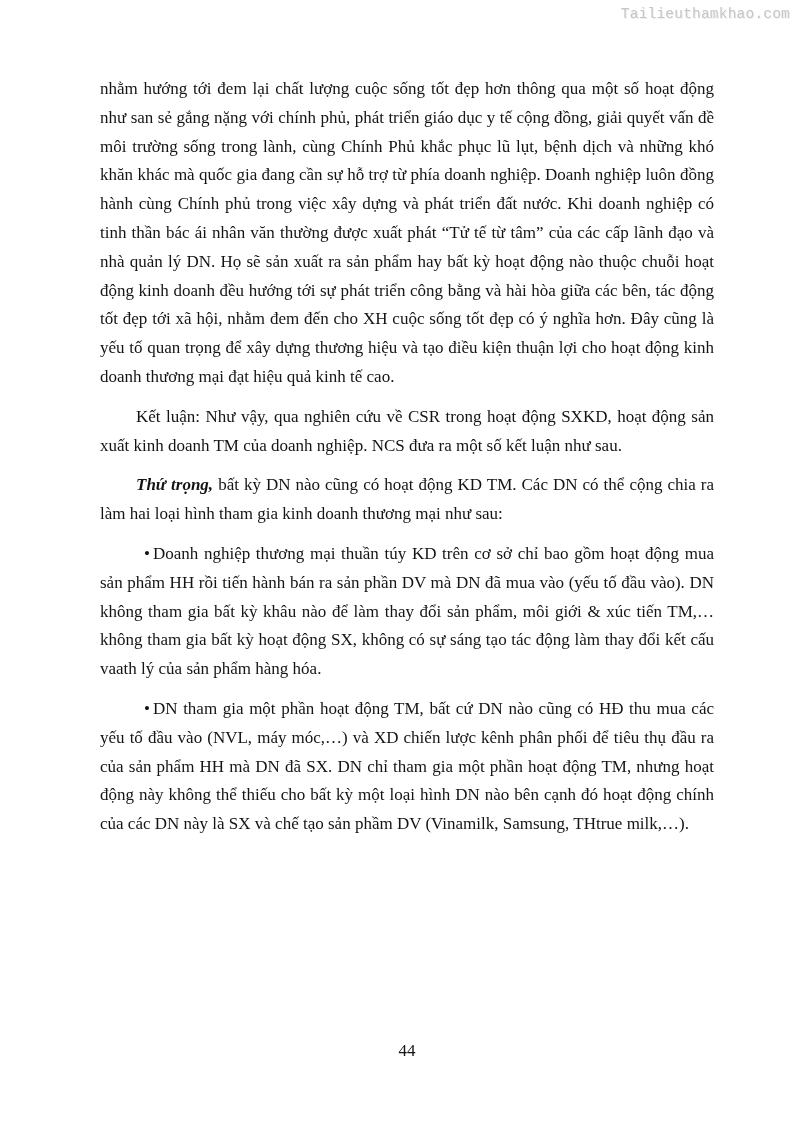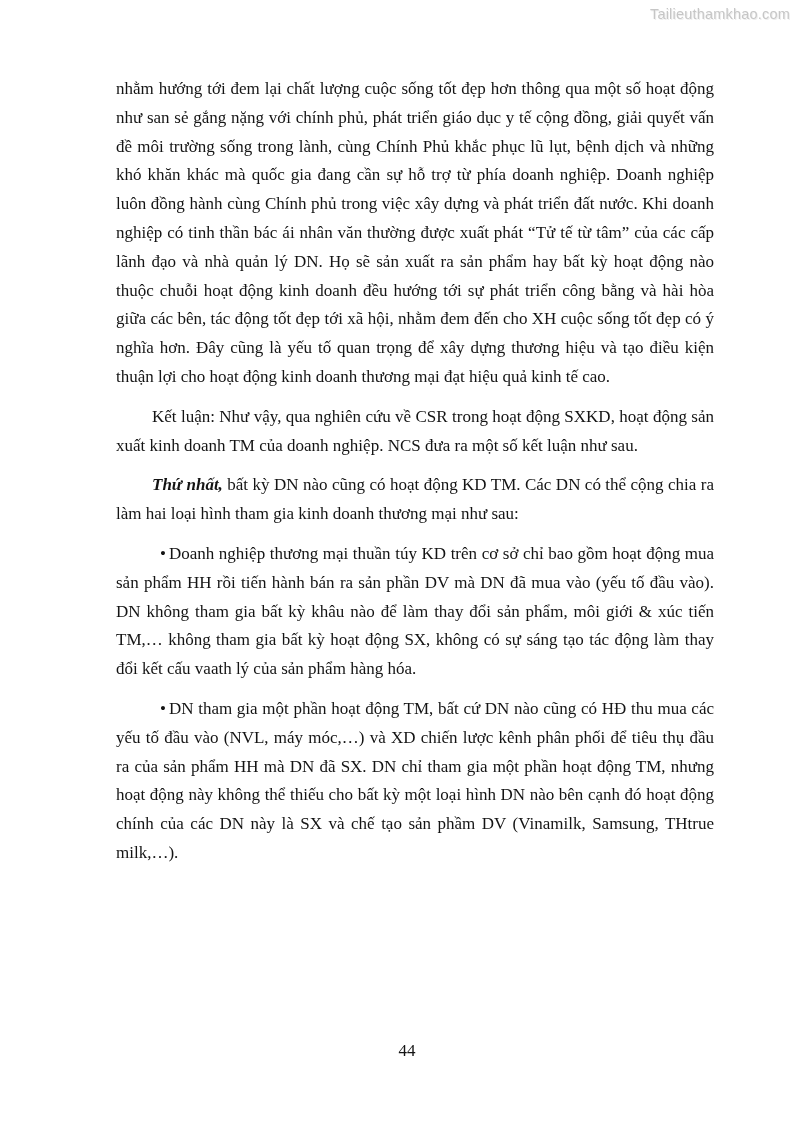--- a/index.html
+++ b/index.html
@@ -14,37 +14,37 @@
     margin: 0 auto;
     background: #ffffff;
     overflow: hidden;
     font-family: "Liberation Serif", "DejaVu Serif", serif;
     color: #141414;
   }
   .watermark {
     position: absolute;
     top: 6px;
     right: 4px;
-    font-family: Liberation Sans, sans-serif;
+    font-family: Liberation Mono, monospace;
     font-size: 14.5px;
     color: #c6c6c6;
     text-shadow: 1px 1px 0 #eeeeee;
     letter-spacing: 0.2px;
   }
   .content {
     position: absolute;
     top: 75px;
     left: 100px;
     width: 614px;
     font-size: 17px;
     line-height: 28.8px;
     text-align: justify;
   }
   .content p {
-    margin: 0 0 11px 16px;
+    margin: 0 0 11px 0;
   }
   .para-indent {
     text-indent: 36px;
   }
   .para-bullet {
     text-indent: 44px;
   }
   .lead {
     font-weight: bold;
     font-style: italic;
@@ -69,21 +69,21 @@
 <div class="page">
 
   <div class="watermark">Tailieuthamkhao.com</div>
 
   <div class="content">
 
     <p>nhằm hướng tới đem lại chất lượng cuộc sống tốt đẹp hơn thông qua một số hoạt động như san sẻ gắng nặng với chính phủ, phát triển giáo dục y tế cộng đồng, giải quyết vấn đề môi trường sống trong lành, cùng Chính Phủ khắc phục lũ lụt, bệnh dịch và những khó khăn khác mà quốc gia đang cần sự hỗ trợ từ phía doanh nghiệp. Doanh nghiệp luôn đồng hành cùng Chính phủ trong việc xây dựng và phát triển đất nước. Khi doanh nghiệp có tinh thần bác ái nhân văn thường được xuất phát “Tử tế từ tâm” của các cấp lãnh đạo và nhà quản lý DN. Họ sẽ sản xuất ra sản phẩm hay bất kỳ hoạt động nào thuộc chuỗi hoạt động kinh doanh đều hướng tới sự phát triển công bằng và hài hòa giữa các bên, tác động tốt đẹp tới xã hội, nhằm đem đến cho XH cuộc sống tốt đẹp có ý nghĩa hơn. Đây cũng là yếu tố quan trọng để xây dựng thương hiệu và tạo điều kiện thuận lợi cho hoạt động kinh doanh thương mại đạt hiệu quả kinh tế cao.</p>
 
     <p class="para-indent">Kết luận: Như vậy, qua nghiên cứu về CSR trong hoạt động SXKD, hoạt động sản xuất kinh doanh TM của doanh nghiệp. NCS đưa ra một số kết luận như sau.</p>
 
-    <p class="para-indent"><span class="lead">Thứ nhất,</span> <span>bất kỳ DN nào cũng có hoạt động KD TM. Các DN có thể cộng chia ra làm hai loại hình tham gia kinh doanh thương mại như sau:</span></p>
+    <p class="para-indent"><span class="lead">Thứ trọng,</span> <span>bất kỳ DN nào cũng có hoạt động KD TM. Các DN có thể cộng chia ra làm hai loại hình tham gia kinh doanh thương mại như sau:</span></p>
 
     <p class="para-bullet"><span class="bullet">•</span><span>Doanh nghiệp thương mại thuần túy KD trên cơ sở chỉ bao gồm hoạt động mua sản phẩm HH rồi tiến hành bán ra sản phần DV mà DN đã mua vào (yếu tố đầu vào). DN không tham gia bất kỳ khâu nào để làm thay đổi sản phẩm, môi giới &amp; xúc tiến TM,… không tham gia bất kỳ hoạt động SX, không có sự sáng tạo tác động làm thay đổi kết cấu vaath lý của sản phẩm hàng hóa.</span></p>
 
     <p class="para-bullet"><span class="bullet">•</span><span>DN tham gia một phần hoạt động TM, bất cứ DN nào cũng có HĐ thu mua các yếu tố đầu vào (NVL, máy móc,…) và XD chiến lược kênh phân phối để tiêu thụ đầu ra của sản phẩm HH mà DN đã SX. DN chỉ tham gia một phần hoạt động TM, nhưng hoạt động này không thể thiếu cho bất kỳ một loại hình DN nào bên cạnh đó hoạt động chính của các DN này là SX và chế tạo sản phầm DV (Vinamilk, Samsung, THtrue milk,…).</span></p>
 
 
   </div>
 
   <div class="page-footer">
     <span>44</span>

